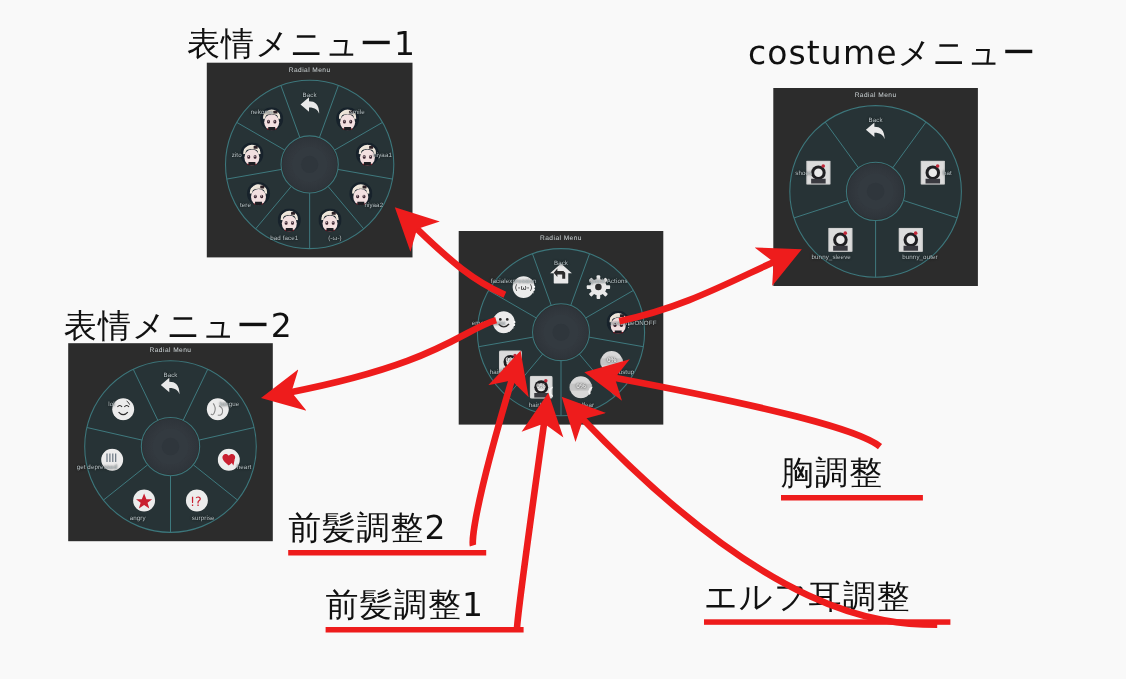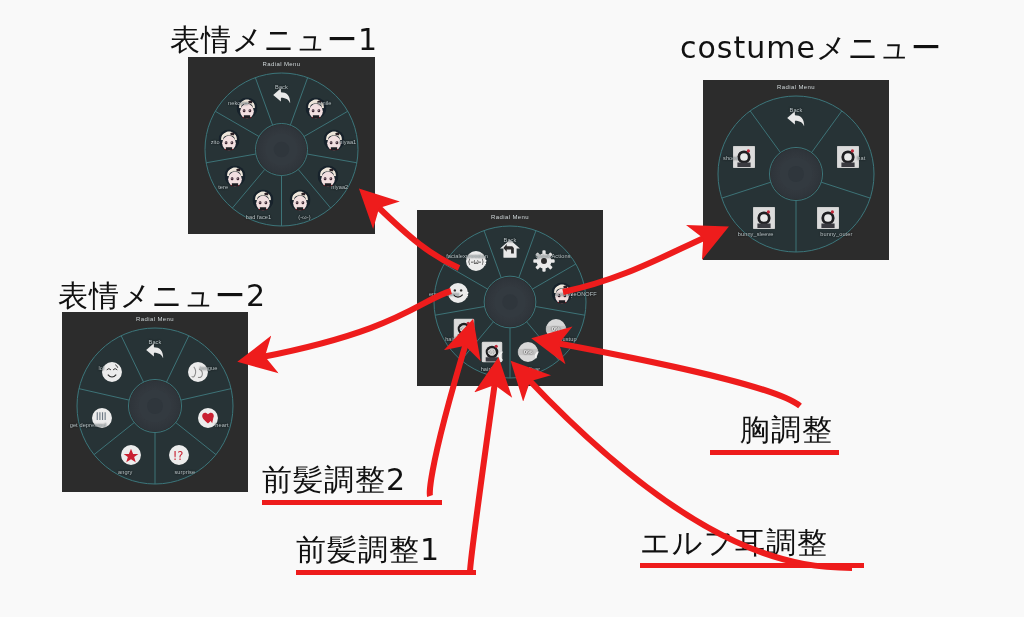--- a/index.html
+++ b/index.html
@@ -88,21 +88,21 @@
 </style>
 </head>
 <body>
 
 <div class="stage">
 
   <div id="anno-layer">
       <div class="anno" style="left: 170px; top: 20px;">表情メニュー1</div>
       <div class="anno" style="left: 680px; top: 28px;">costumeメニュー</div>
       <div class="anno" style="left: 58px; top: 276px;">表情メニュー2</div>
-      <div class="anno" style="left: 740px; top: 410px;">胸調整</div>
+      <div class="anno" style="left: 710px; top: 410px;">胸調整</div>
       <div class="anno" style="left: 262px; top: 460px;">前髪調整2</div>
       <div class="anno" style="left: 640px; top: 523px;">エルフ耳調整</div>
       <div class="anno" style="left: 296px; top: 530px;">前髪調整1</div>
     </div>
 
   <div id="menu-layer">
       <div class="panel" style="left: 188px; top: 57px; width: 187px; height: 177px;">
         <div class="panel-title">Radial Menu</div>
         <div class="wheel" style="width: 187px; height: 177px; left: 0px; top: 0px; transform: none; position: absolute;">
           <svg width="187" height="177" viewBox="0 0 187 177">

